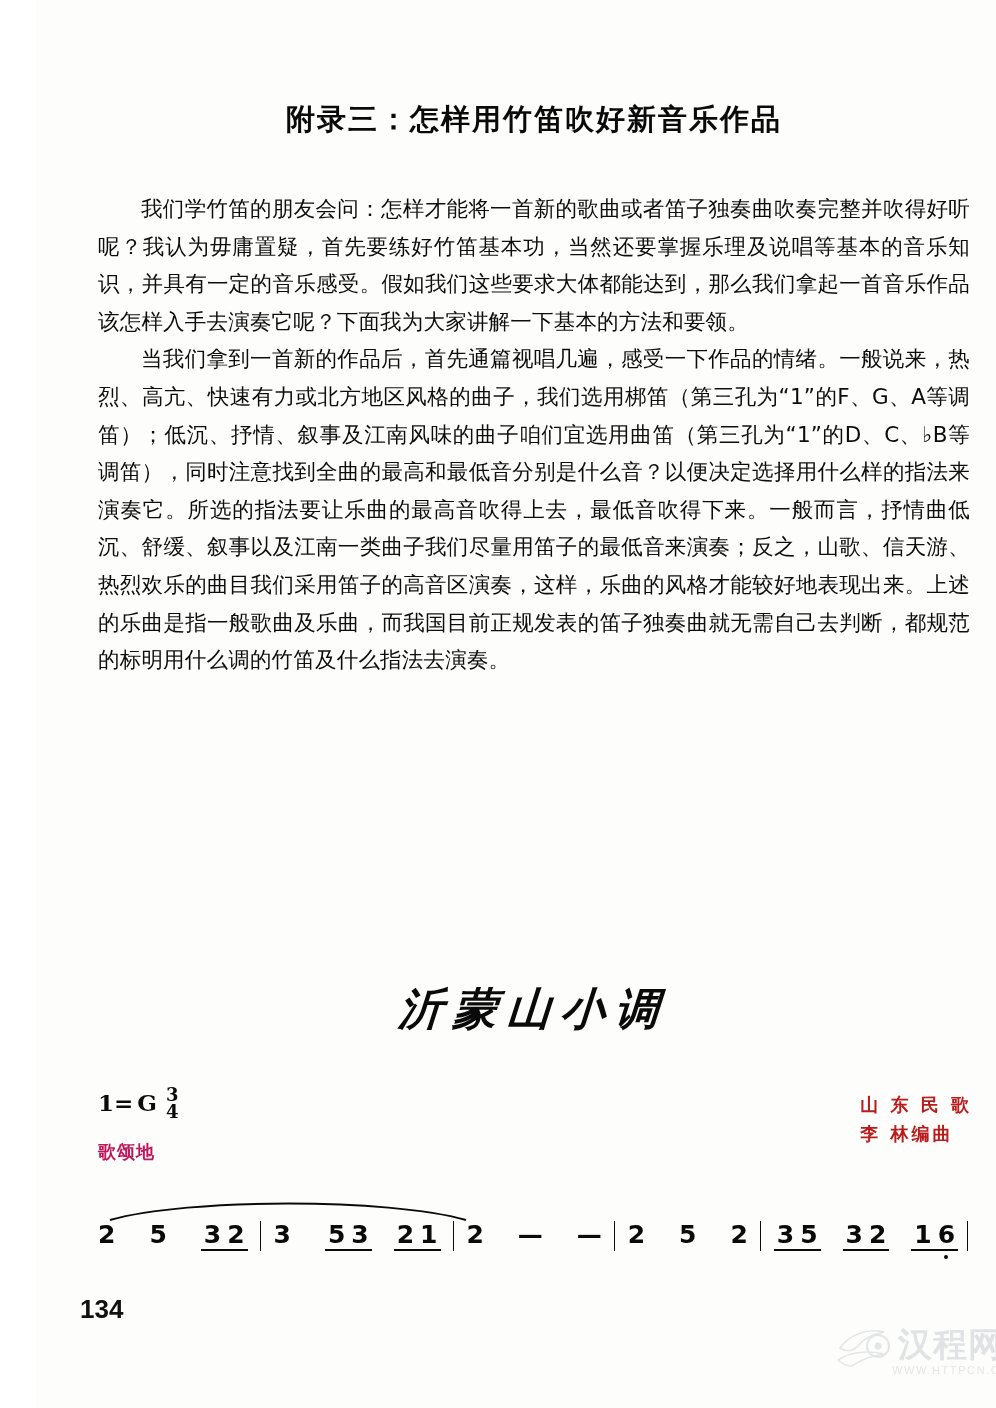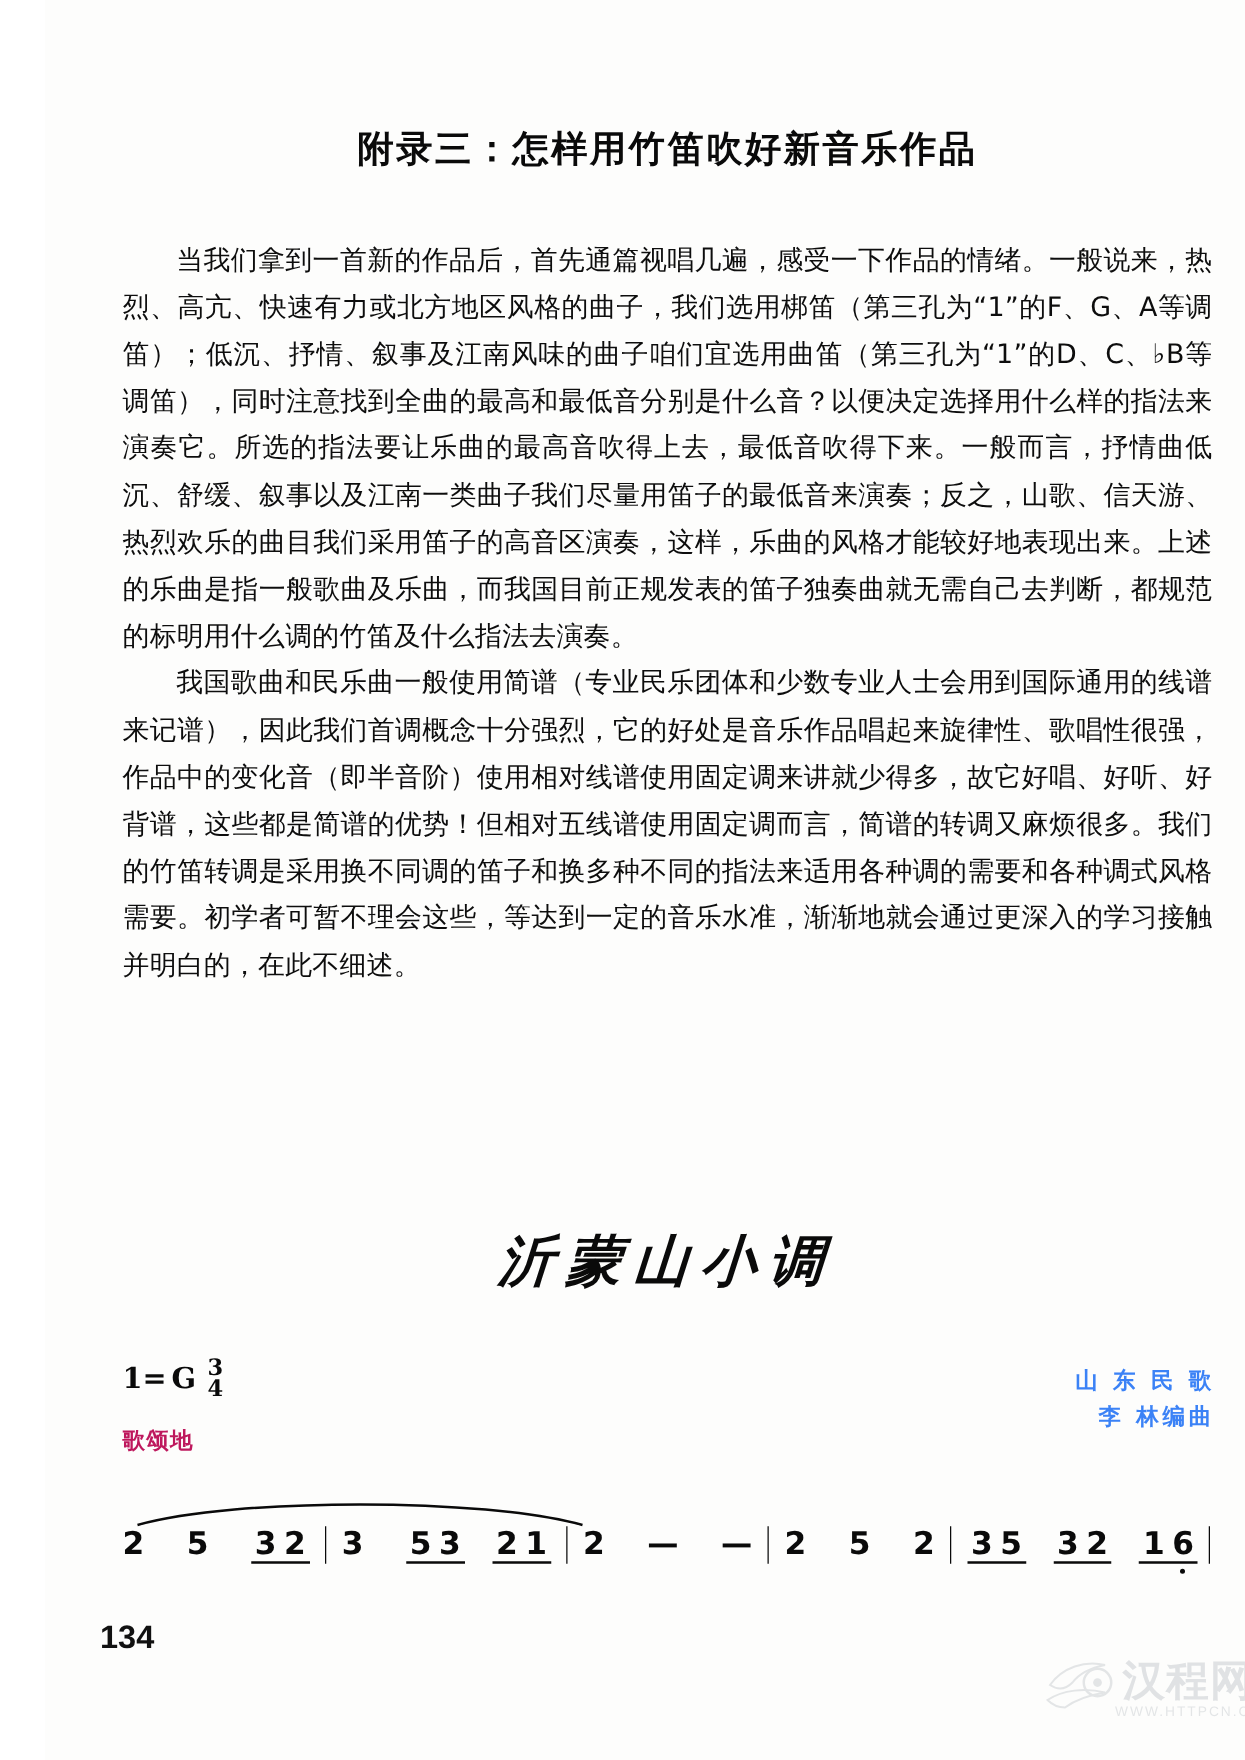--- a/index.html
+++ b/index.html
@@ -103,26 +103,26 @@
     font-size: 18px;
     font-weight: bold;
     letter-spacing: 1px;
     color: #be185d;
   }
 
   .credits {
     position: absolute;
     right: 60px;
     top: 1090px;
-    text-align: right;
+    text-align: left;
     font-size: 18px;
     font-weight: bold;
     line-height: 29px;
     letter-spacing: 3px;
-    color: #3b82f6;
+    color: #b91c1c;
   }
 
   
   .staff {
     position: absolute;
     left: 62px;
     top: 1200px;
     width: 872px;
     height: 80px;
   }
@@ -246,22 +246,22 @@
   }
 </style>
 </head>
 <body>
 
 <div class="page">
 
   <div class="doc-title">附录三：怎样用竹笛吹好新音乐作品</div>
 
   <div class="body-block">
+    <p class="para">我们学竹笛的朋友会问：怎样才能将一首新的歌曲或者笛子独奏曲吹奏完整并吹得好听呢？我认为毋庸置疑，首先要练好竹笛基本功，当然还要掌握乐理及说唱等基本的音乐知识，并具有一定的音乐感受。假如我们这些要求大体都能达到，那么我们拿起一首音乐作品该怎样入手去演奏它呢？下面我为大家讲解一下基本的方法和要领。</p>
     <p class="para">当我们拿到一首新的作品后，首先通篇视唱几遍，感受一下作品的情绪。一般说来，热烈、高亢、快速有力或北方地区风格的曲子，我们选用梆笛（第三孔为“1”的F、G、A等调笛）；低沉、抒情、叙事及江南风味的曲子咱们宜选用曲笛（第三孔为“1”的D、C、♭B等调笛），同时注意找到全曲的最高和最低音分别是什么音？以便决定选择用什么样的指法来演奏它。所选的指法要让乐曲的最高音吹得上去，最低音吹得下来。一般而言，抒情曲低沉、舒缓、叙事以及江南一类曲子我们尽量用笛子的最低音来演奏；反之，山歌、信天游、热烈欢乐的曲目我们采用笛子的高音区演奏，这样，乐曲的风格才能较好地表现出来。上述的乐曲是指一般歌曲及乐曲，而我国目前正规发表的笛子独奏曲就无需自己去判断，都规范的标明用什么调的竹笛及什么指法去演奏。</p>
-    <p class="para">我国歌曲和民乐曲一般使用简谱（专业民乐团体和少数专业人士会用到国际通用的线谱来记谱），因此我们首调概念十分强烈，它的好处是音乐作品唱起来旋律性、歌唱性很强，作品中的变化音（即半音阶）使用相对线谱使用固定调来讲就少得多，故它好唱、好听、好背谱，这些都是简谱的优势！但相对五线谱使用固定调而言，简谱的转调又麻烦很多。我们的竹笛转调是采用换不同调的笛子和换多种不同的指法来适用各种调的需要和各种调式风格需要。初学者可暂不理会这些，等达到一定的音乐水准，渐渐地就会通过更深入的学习接触并明白的，在此不细述。</p>
   </div>
 
   <div class="song-title">沂蒙山小调</div>
 
   <div class="key-sig">
     <span>1=</span>
     <span>G</span>
     <span class="time-sig">
       <span class="num">3</span>
       <span class="den">4</span>

